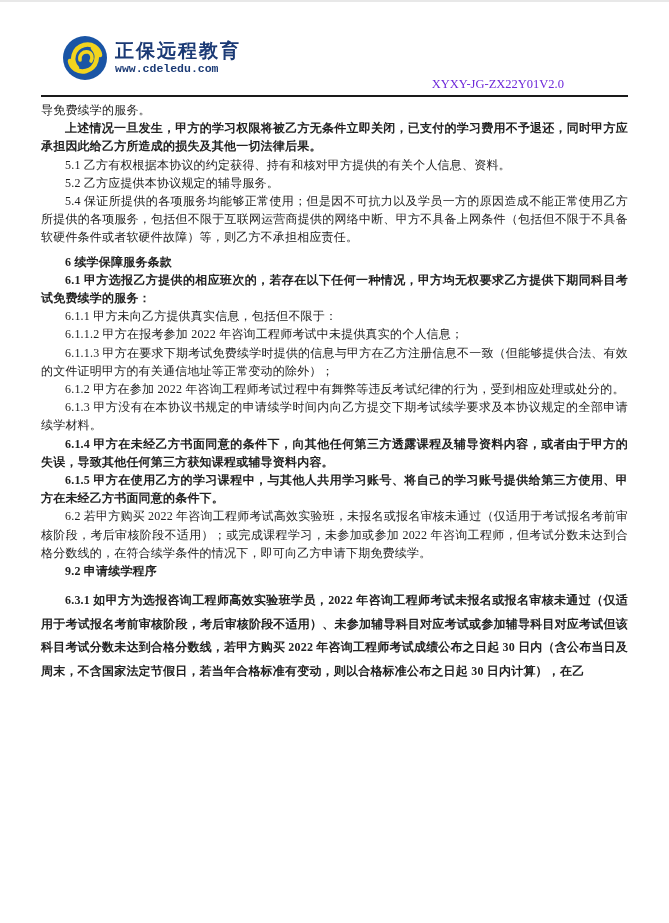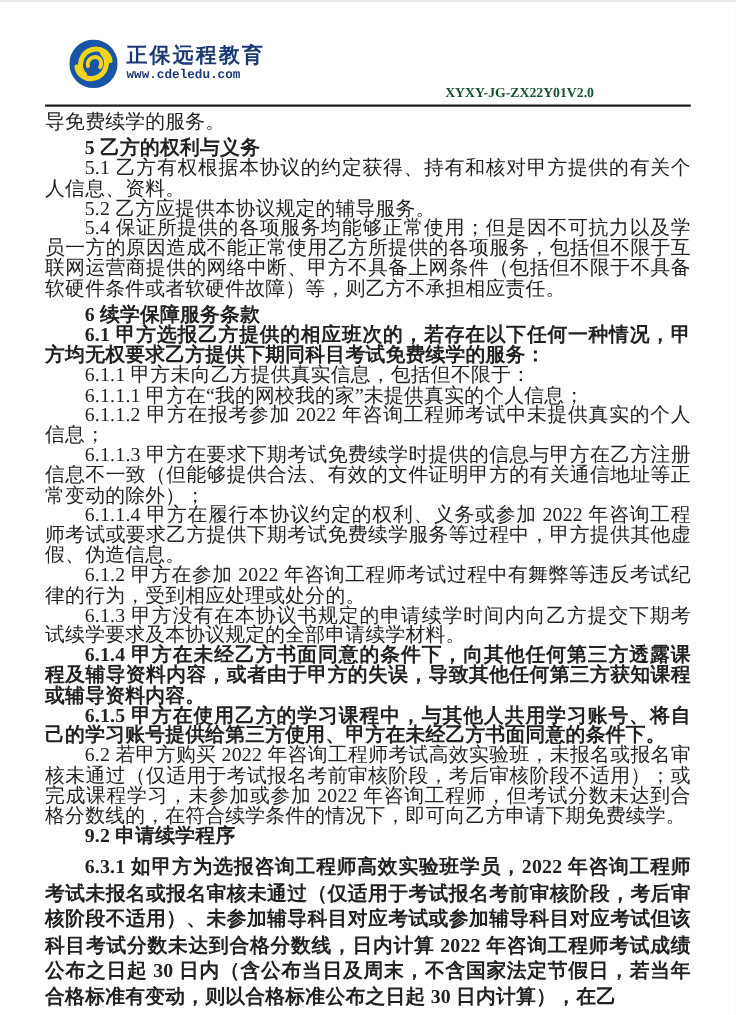--- a/index.html
+++ b/index.html
@@ -21,30 +21,30 @@
   .brand-text{display:flex;flex-direction:column;line-height:1.05;}
   .brand-name{
     font-family:"Liberation Sans","DejaVu Sans",sans-serif;
     font-weight:bold;font-size:19px;letter-spacing:2px;color:#1b3a75;
   }
   .brand-url{
     font-family:Liberation Mono, monospace;
     font-weight:bold;font-size:11.5px;color:#1b3a75;margin-top:2px;
   }
   .doc-code{
-    position:absolute;right:88px;bottom:0;
+    position:absolute;right:64px;bottom:0;
     font-family:"Liberation Serif","DejaVu Serif",serif;
-    font-size:12.5px;color:#14532d;font-weight:bold;
+    font-size:12.5px;color:#6d28d9;
   }
   .header-rule{border:none;border-top:2.2px solid #1a1a1a;margin:3px 0 0 0;}
   
   .doc-body{margin-top:4px;}
   .para{
     margin:0;
-    font-size:18px;
+    font-size:12px;
     line-height:18.2px;
     text-align:justify;
     text-justify:inter-character;
     letter-spacing:0.2px;
   }
   .ind{text-indent:2em;}
   .bold{font-weight:bold;}
   .gap{margin-top:6px;}
   .wide{line-height:23.5px;margin-top:9px;}
   .u{text-underline-offset:3px;}
@@ -70,33 +70,31 @@
         <span class="brand-name">正保远程教育</span>
         <span class="brand-url">www.cdeledu.com</span>
       </span>
     </div>
     <span class="doc-code">XYXY-JG-ZX22Y01V2.0</span>
   </div>
   <hr class="header-rule">
 
   <div class="doc-body">
       <p class="para"><span>导免费续学的服务。</span></p>
-      <p class="para ind bold gap"><span>5 乙方的权利与义务</span></p>
+      <p class="para ind bold"><span>上述情况一旦发生，甲方的学习权限将被乙方无条件立即关闭，已支付的学习费用不予退还，同时甲方应承担因此给乙方所造成的损失及其他一切法律后果。</span></p>
       <p class="para ind"><span>5.1 乙方有权根据本协议的约定获得、持有和核对甲方提供的有关个人信息、资料。</span></p>
       <p class="para ind"><span>5.2 乙方应提供本协议规定的辅导服务。</span></p>
       <p class="para ind"><span>5.4 保证所提供的各项服务均能够正常使用；但是因不可抗力以及学员一方的原因造成不能正常使用乙方所提供的各项服务，包括但不限于互联网运营商提供的网络中断、甲方不具备上网条件（包括但不限于不具备软硬件条件或者软硬件故障）等，则乙方不承担相应责任。</span></p>
       <p class="para ind bold gap"><span>6 续学保障服务条款</span></p>
       <p class="para ind bold"><span class="u">6.1 甲方选报乙方提供的相应班次的，若存在以下任何一种情况，甲方均无权要求乙方提供下期同科目考试免费续学的服务：</span></p>
       <p class="para ind"><span>6.1.1 甲方未向乙方提供真实信息，包括但不限于：</span></p>
-      <p class="para ind"><span>6.1.1.1 甲方在“我的网校我的家”未提供真实的个人信息；</span></p>
       <p class="para ind"><span>6.1.1.2 甲方在报考参加 2022 年咨询工程师考试中未提供真实的个人信息；</span></p>
       <p class="para ind"><span>6.1.1.3 甲方在要求下期考试免费续学时提供的信息与甲方在乙方注册信息不一致（但能够提供合法、有效的文件证明甲方的有关通信地址等正常变动的除外）；</span></p>
-      <p class="para ind"><span>6.1.1.4 甲方在履行本协议约定的权利、义务或参加 2022 年咨询工程师考试或要求乙方提供下期考试免费续学服务等过程中，甲方提供其他虚假、伪造信息。</span></p>
       <p class="para ind"><span>6.1.2 甲方在参加 2022 年咨询工程师考试过程中有舞弊等违反考试纪律的行为，受到相应处理或处分的。</span></p>
       <p class="para ind"><span>6.1.3 甲方没有在本协议书规定的申请续学时间内向乙方提交下期考试续学要求及本协议规定的全部申请续学材料。</span></p>
       <p class="para ind bold"><span>6.1.4 甲方在未经乙方书面同意的条件下，向其他任何第三方透露课程及辅导资料内容，或者由于甲方的失误，导致其他任何第三方获知课程或辅导资料内容。</span></p>
       <p class="para ind bold"><span>6.1.5 甲方在使用乙方的学习课程中，与其他人共用学习账号、将自己的学习账号提供给第三方使用、甲方在未经乙方书面同意的条件下。</span></p>
       <p class="para ind"><span>6.2 若甲方购买 2022 年咨询工程师考试高效实验班，未报名或报名审核未通过（仅适用于考试报名考前审核阶段，考后审核阶段不适用）；或完成课程学习，未参加或参加 2022 年咨询工程师，但考试分数未达到合格分数线的，在符合续学条件的情况下，即可向乙方申请下期免费续学。</span></p>
       <p class="para ind bold"><span>9.2 申请续学程序</span></p>
-      <p class="para ind bold wide"><span>6.3.1 如甲方为选报咨询工程师高效实验班学员，</span><span class="u">2022 年咨询工程师考试未报名或报名审核未通过（仅适用于考试报名考前审核阶段，考后审核阶段不适用）、未参加辅导科目对应考试或参加辅导科目对应考试但该科目考试分数未达到合格分数线</span><span>，日内计算 </span><span class="u">2022 年咨询工程师考试成绩公布之日起 30 日内</span><span>（含公布当日及周末，不含国家法定节假日，若当年合格标准有变动，则以合格标准公布之日起 30 日内计算），在乙</span></p>
+      <p class="para ind bold wide"><span>6.3.1 如甲方为选报咨询工程师高效实验班学员，</span><span class="u">2022 年咨询工程师考试未报名或报名审核未通过（仅适用于考试报名考前审核阶段，考后审核阶段不适用）、未参加辅导科目对应考试或参加辅导科目对应考试但该科目考试分数未达到合格分数线</span><span>，若甲方购买 </span><span class="u">2022 年咨询工程师考试成绩公布之日起 30 日内</span><span>（含公布当日及周末，不含国家法定节假日，若当年合格标准有变动，则以合格标准公布之日起 30 日内计算），在乙</span></p>
     </div>
 
 </div>
 
 </body></html>

